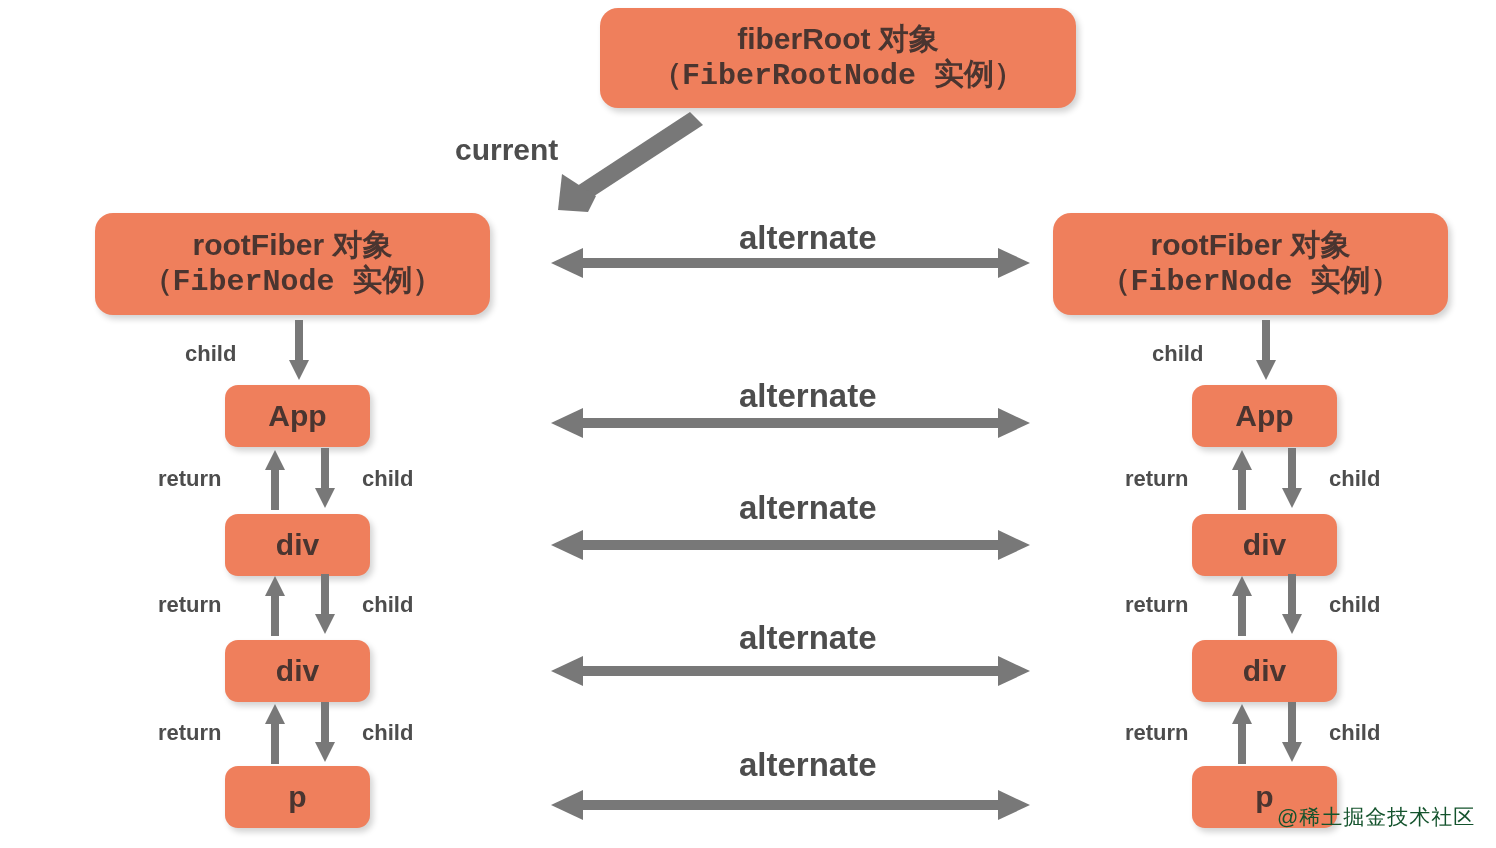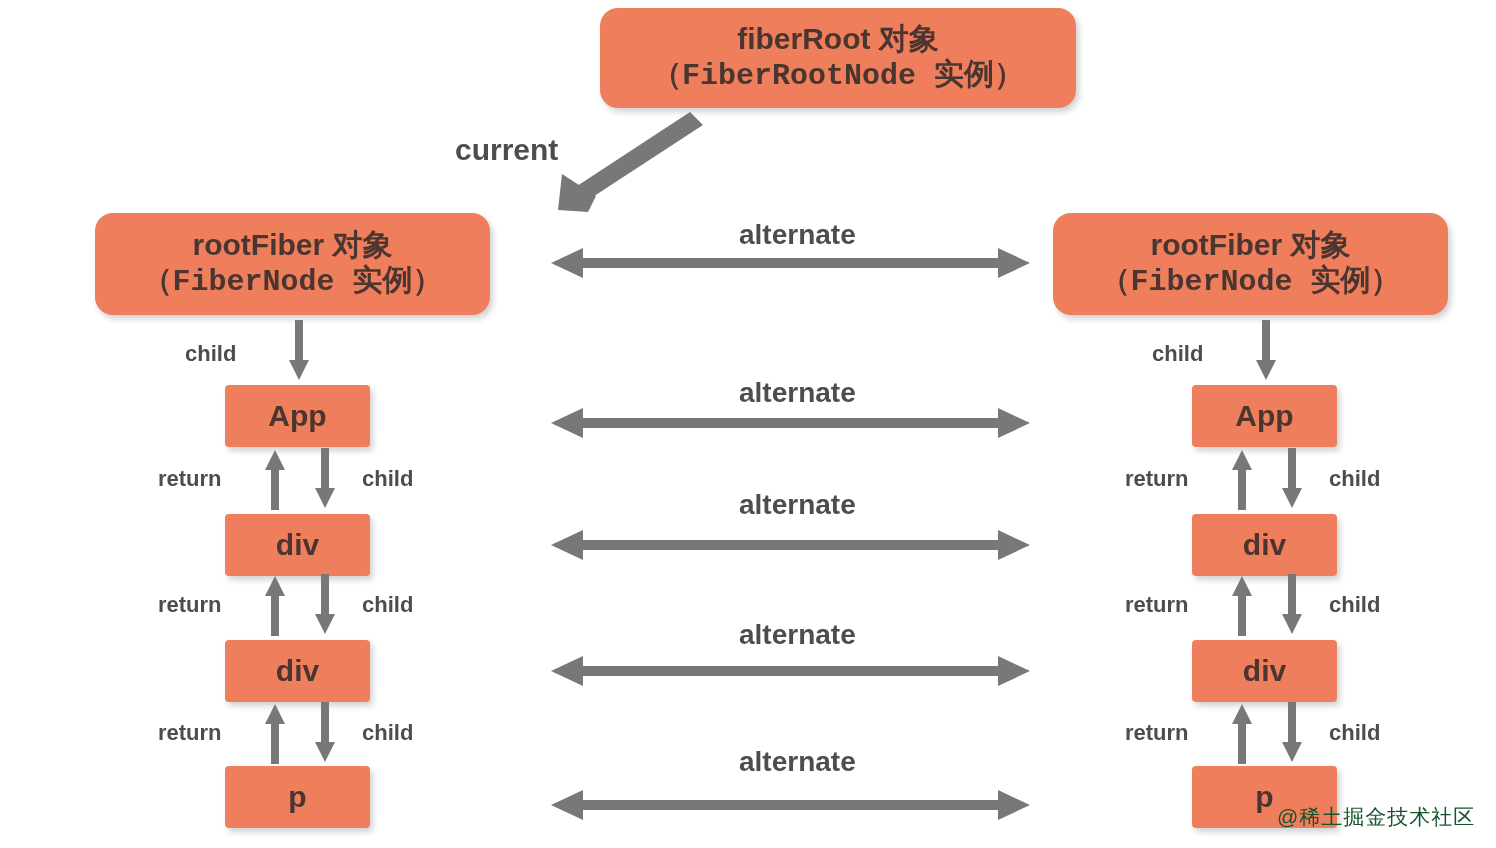--- a/index.html
+++ b/index.html
@@ -14,21 +14,21 @@
     position: relative;
     width: 1496px;
     height: 848px;
     background: #ffffff;
     overflow: hidden;
   }
   
   .box {
     position: absolute;
     background: #ef7f5c;
-    border-radius: 4px;
+    border-radius: 13px;
     box-shadow: 3px 4px 6px rgba(0,0,0,0.18);
     display: flex;
     align-items: center;
     justify-content: center;
     text-align: center;
     color: #4a3530;
     font-weight: bold;
     line-height: 1.22;
     box-sizing: border-box;
     user-select: none;
@@ -46,21 +46,21 @@
   
   .label {
     position: absolute;
     color: #4d4d4d;
     font-weight: bold;
     font-size: 22px;
     white-space: nowrap;
     user-select: none;
   }
   .label.alt {
-    font-size: 28px;
+    font-size: 33px;
     color: #4d4d4d;
     font-weight: bold;
   }
   .label.cur {
     font-size: 30px;
   }
 
   
   .arrow-svg {
     position: absolute;

